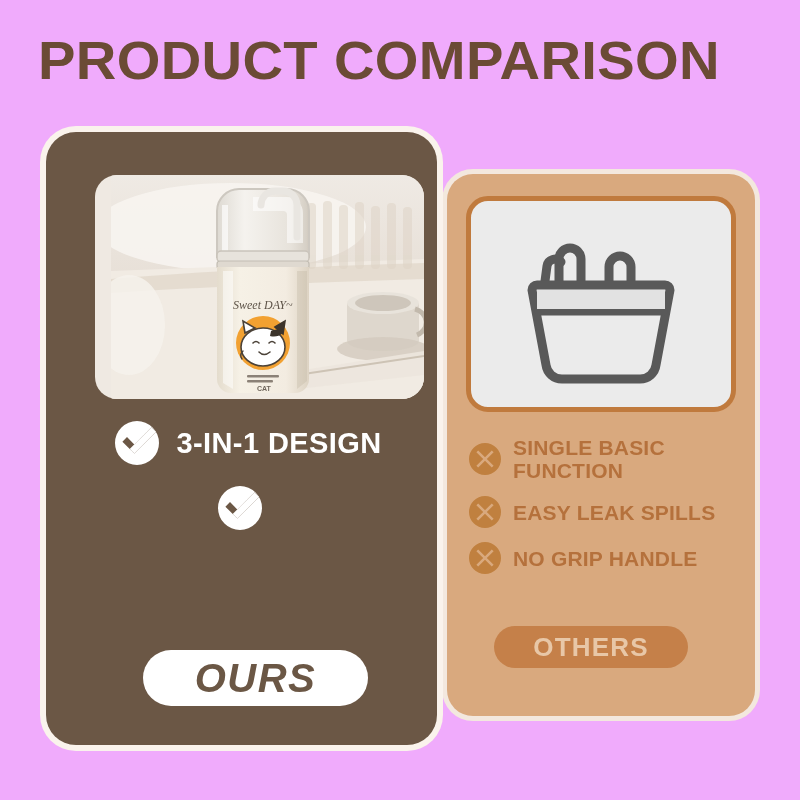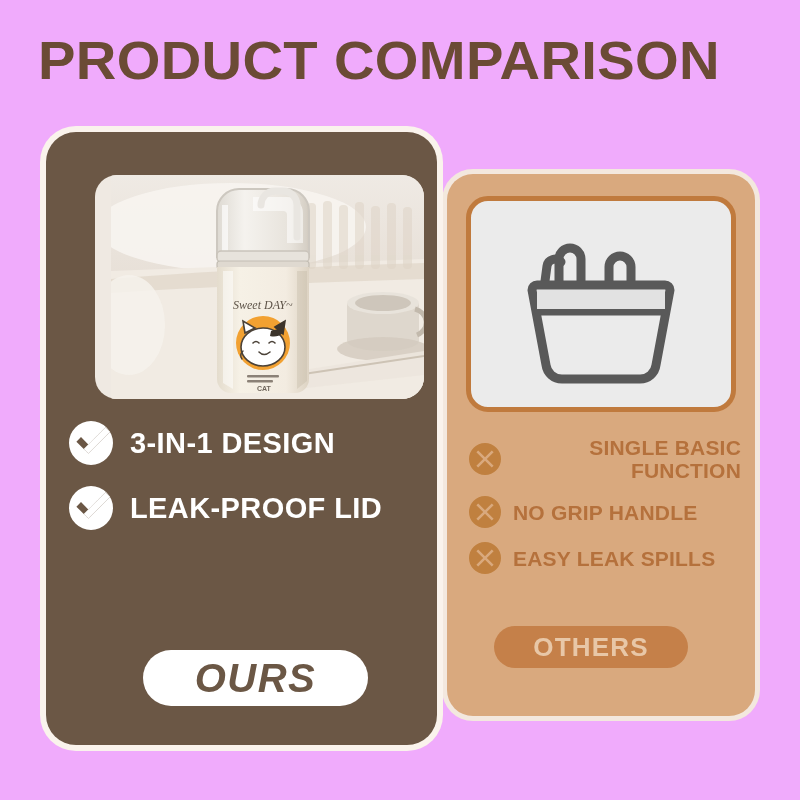--- a/index.html
+++ b/index.html
@@ -41,21 +41,20 @@
   
   .panel-others {
     position: absolute;
     left: 447px;
     top: 174px;
     width: 308px;
     height: 542px;
     background: #d9a97e;
     border-radius: 26px;
     box-shadow: 0 0 0 5px #f3e8de;
-    text-align: right;
   }
   .others-card {
     position: absolute;
     left: 19px;
     top: 22px;
     width: 270px;
     height: 216px;
     background: #ebebeb;
     border: 5px solid #c07a3d;
     border-radius: 22px;
@@ -138,20 +137,21 @@
   .ours-list {
     position: absolute;
     left: 22px;
     top: 288px;
     width: 360px;
   }
   .ours-row {
     display: flex;
     align-items: center;
     margin-bottom: 19px;
+    justify-content: center;
   }
   .check-badge {
     flex: 0 0 auto;
     width: 46px;
     height: 46px;
     margin-right: 16px;
   }
   .ours-label {
     font-size: 29px;
     line-height: 32px;
@@ -209,29 +209,29 @@
                    M9.2 7.4 16 14.2 22.8 7.4 24.6 9.2 17.8 16 24.6 22.8 22.8 24.6 16 17.8 9.2 24.6 7.4 22.8 14.2 16 7.4 9.2Z"></path>
         </svg>
         <div class="others-label">SINGLE BASIC FUNCTION</div>
       </div>
 
       <div class="others-row">
         <svg class="x-badge" viewBox="0 0 32 32">
           <path fill="#c0803f" fill-rule="evenodd" d="M16 0a16 16 0 1 0 0 32 16 16 0 0 0 0-32Z
                    M9.2 7.4 16 14.2 22.8 7.4 24.6 9.2 17.8 16 24.6 22.8 22.8 24.6 16 17.8 9.2 24.6 7.4 22.8 14.2 16 7.4 9.2Z"></path>
         </svg>
-        <div class="others-label">NO GRIP HANDLE</div>
+        <div class="others-label">EASY LEAK SPILLS</div>
       </div>
 
       <div class="others-row">
         <svg class="x-badge" viewBox="0 0 32 32">
           <path fill="#c0803f" fill-rule="evenodd" d="M16 0a16 16 0 1 0 0 32 16 16 0 0 0 0-32Z
                    M9.2 7.4 16 14.2 22.8 7.4 24.6 9.2 17.8 16 24.6 22.8 22.8 24.6 16 17.8 9.2 24.6 7.4 22.8 14.2 16 7.4 9.2Z"></path>
         </svg>
-        <div class="others-label">EASY LEAK SPILLS</div>
+        <div class="others-label">NO GRIP HANDLE</div>
       </div>
 
     </div>
 
     <div class="pill-others">
       <span>OTHERS</span>
     </div>
   </div>
 
   <div class="panel-ours">
@@ -325,21 +325,20 @@
         </svg>
         <div class="ours-label">3-IN-1 DESIGN</div>
       </div>
 
       <div class="ours-row">
         <svg class="check-badge" viewBox="0 0 46 46">
           <path fill="#ffffff" fill-rule="evenodd" d="M23 1a22 22 0 1 0 0 44 22 22 0 0 0 0-44Z
                 M20.3 33.6 8.4 21.7l4.6-4.6 7.3 7.3L37.5 7.2l4.6 4.6Z"></path>
           <path fill="#ffffff" d="M37.5 7.2 42.1 11.8 20.3 33.6 15.7 29Z"></path>
         </svg>
-        <div class="ours-label">LEAK-PROOF LID</div>
       </div>
 
 
     </div>
 
     <div class="pill-ours">
       <span>OURS</span>
     </div>
   </div>
 

